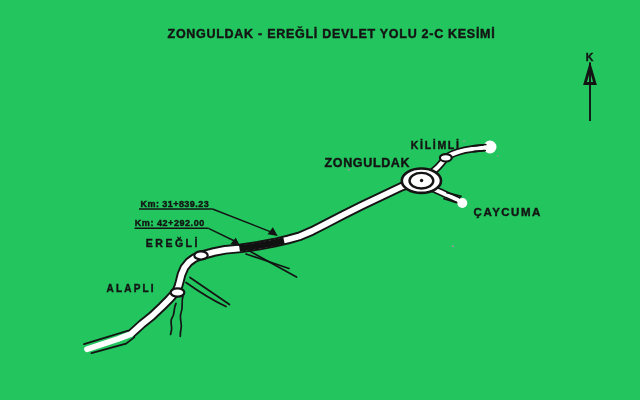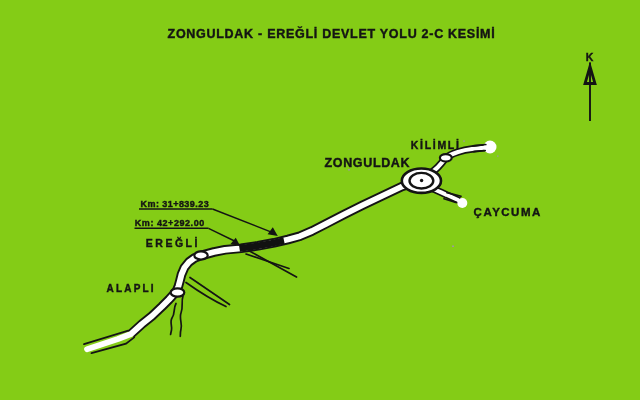--- a/index.html
+++ b/index.html
@@ -1,16 +1,16 @@
 <!DOCTYPE html>
 <html><head>
 <meta charset="utf-8">
 <style>
   html,body{margin:0;padding:0;background:#fff;}
-  #page{position:relative;width:640px;height:400px;background:#84cc16;overflow:hidden;}
+  #page{position:relative;width:640px;height:400px;background:#22c55e;overflow:hidden;}
   svg{position:absolute;left:0;top:0;transform:translateZ(0);filter:blur(0.3px);}
   text{font-family:"Liberation Sans",sans-serif;font-weight:bold;fill:#141414;stroke:#141414;stroke-width:0.4;}
 </style>
 </head>
 <body>
 <div id="page">
 <svg width="640" height="400" viewBox="0 0 640 400">
 
   <text x="331.5" y="37.5" font-size="12.5" letter-spacing="0.72" text-anchor="middle">ZONGULDAK - EREĞLİ DEVLET YOLU 2-C KESİMİ</text>
 

